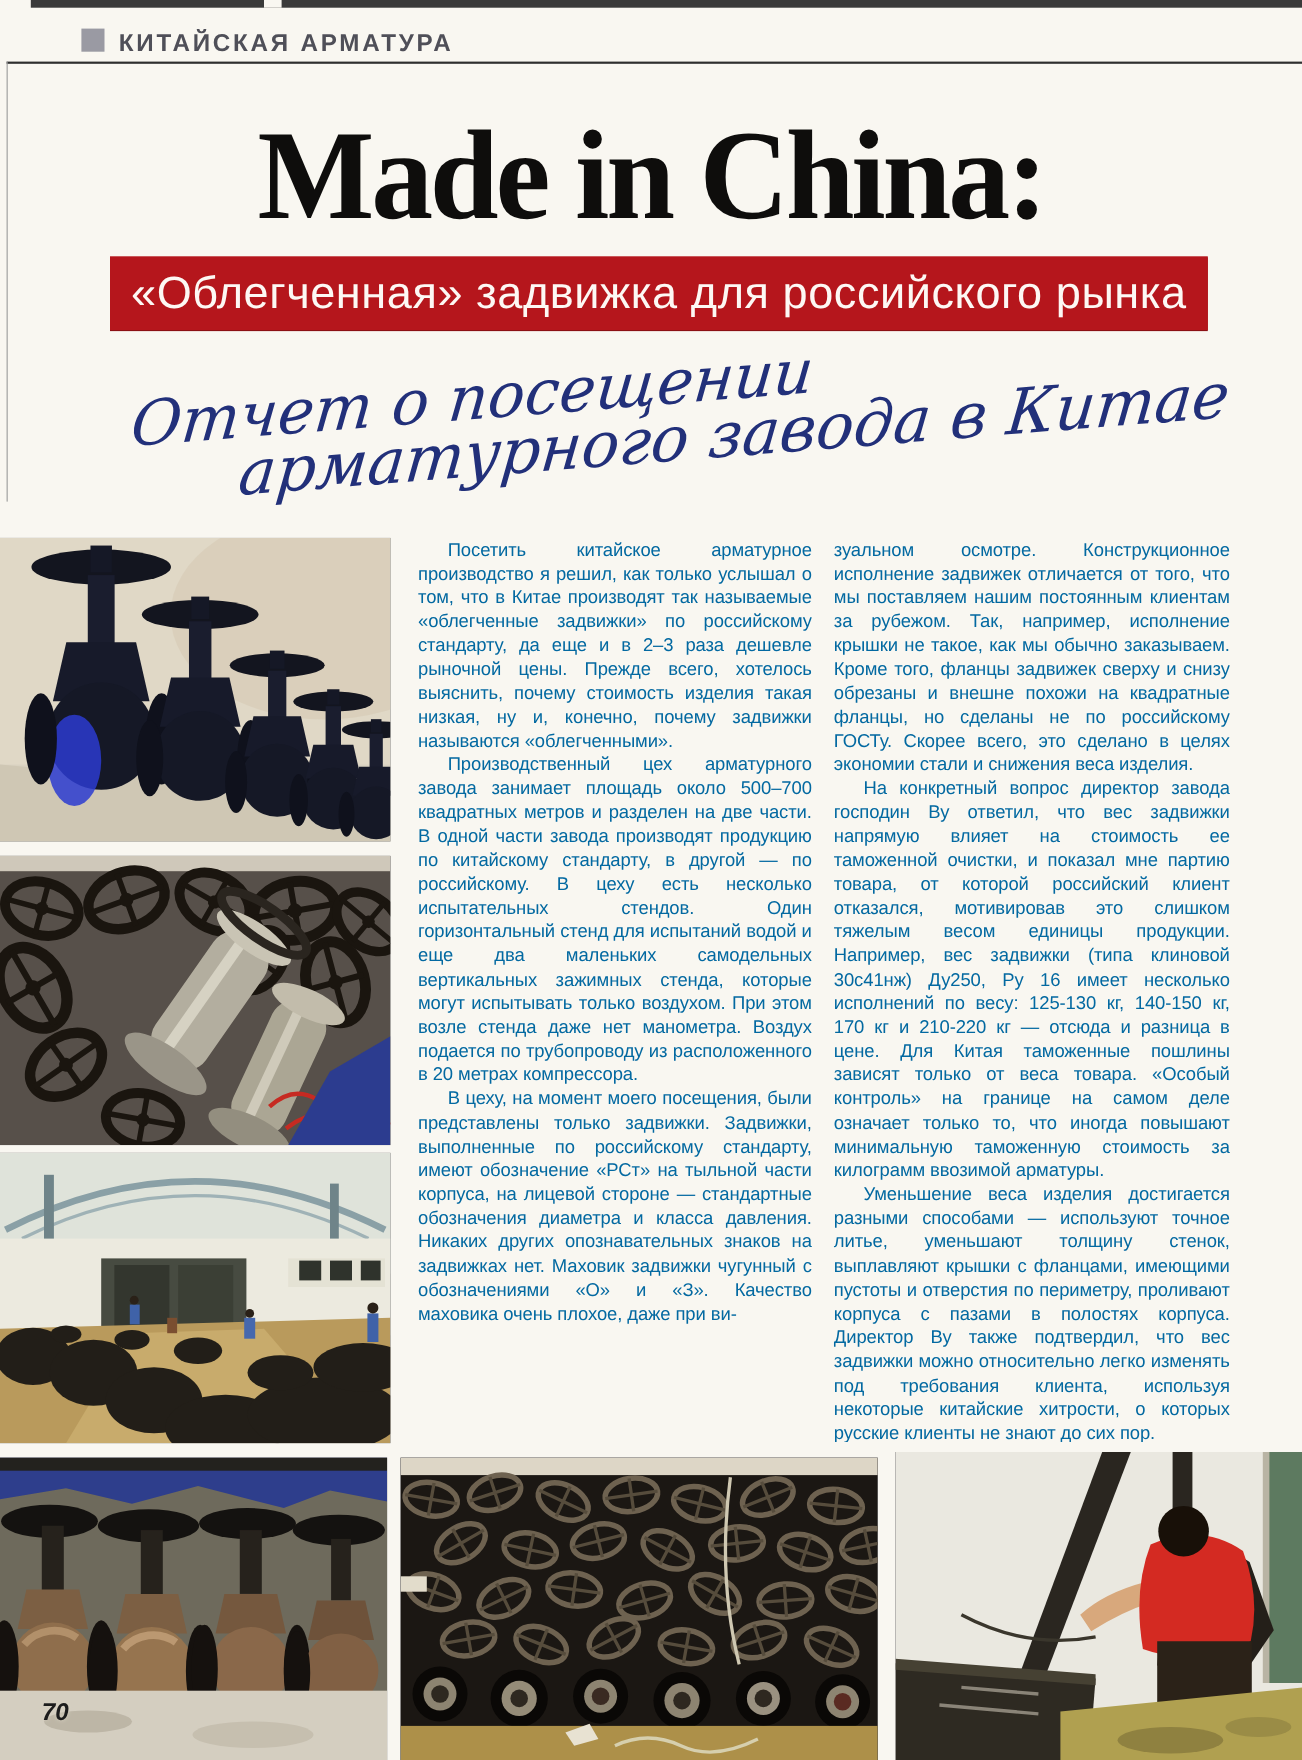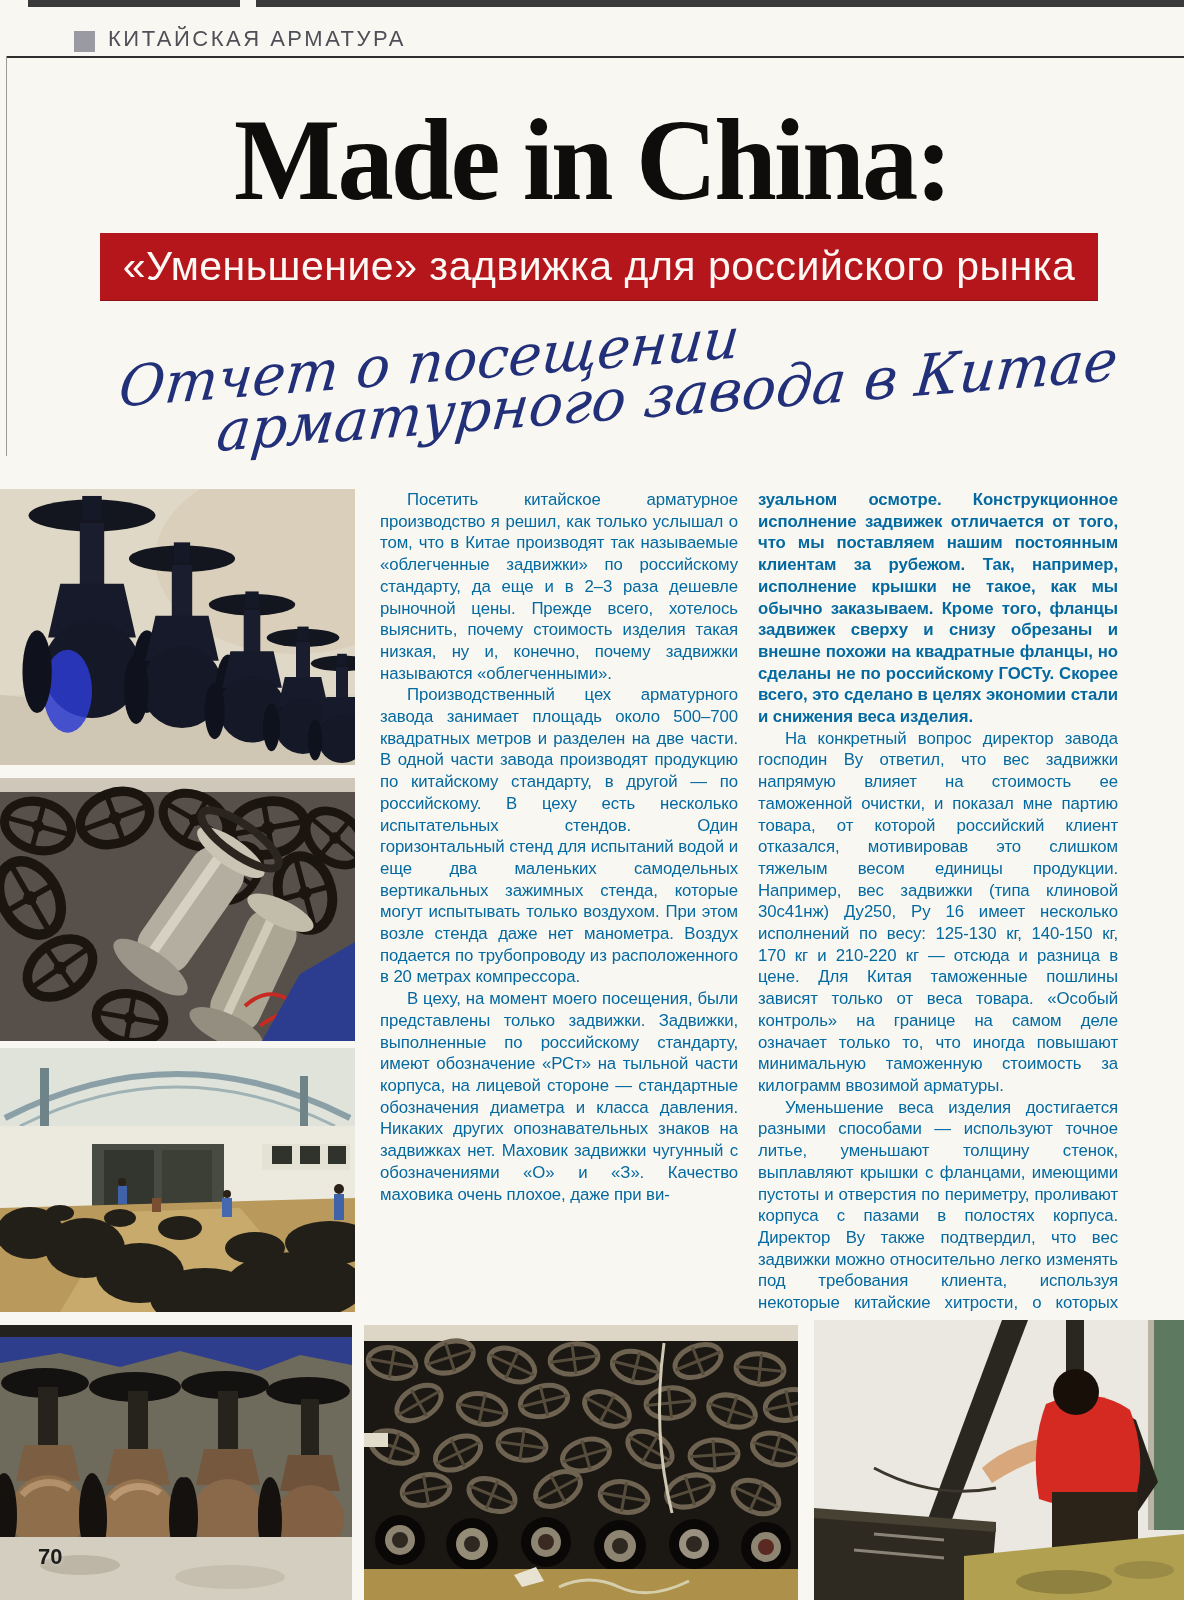--- a/index.html
+++ b/index.html
@@ -2,21 +2,21 @@
 <html lang="ru"><head>
 <meta charset="utf-8">
 <style>
   html,body{margin:0;padding:0;background:#ffffff;}
   .page{position:relative;width:1184px;height:1600px;background:#f9f7f1;overflow:hidden;
         font-family:"Liberation Sans",sans-serif;}
   
   .scanbar{position:absolute;left:28px;top:0;width:1156px;height:7px;background:#3a3a3a;}
   .scanbar .gap{position:absolute;left:212px;top:0;width:16px;height:7px;background:#f9f7f1;}
   
-  .masthead{position:absolute;left:74px;top:26px;display:flex;align-items:flex-end;gap:13px;}
+  .masthead{position:absolute;left:74px;top:26px;display:flex;align-items:flex-start;gap:13px;font-weight:bold;}
   .sq{width:21px;height:21px;background:#9a9aa3;}
   .section-label{font-size:22px;letter-spacing:2.5px;color:#4f4f58;}
   .rule{position:absolute;left:6px;top:56px;width:1178px;height:2px;background:#2f2f2f;}
   .edge-v{position:absolute;left:6px;top:56px;width:1px;height:400px;background:#9a9a9a;}
   
   .title{position:absolute;left:0;top:92px;width:1184px;margin:0;text-align:center;
          font-family:"Liberation Serif",serif;font-weight:bold;font-size:116px;line-height:1.18;
          letter-spacing:-3px;color:#0e0d0c;transform:scaleX(.97);}
   .banner{position:absolute;left:100px;top:233px;width:998px;height:67px;background:#b5161c;
           display:flex;align-items:center;justify-content:center;box-shadow:0 1px 0 #8c1014;}
@@ -25,53 +25,53 @@
   .script{position:absolute;left:78px;top:316px;width:1060px;color:#22307a;
           font-family:"DejaVu Serif",serif;font-style:italic;transform:rotate(-4.5deg);}
   .script .s1{font-size:56px;margin-left:42px;transform:skewX(-10deg);}
   .script .s2{font-size:57px;margin-left:136px;margin-top:-14px;transform:skewX(-10deg);}
   
   .col{position:absolute;top:489px;height:822px;overflow:hidden;}
   .col1{left:380px;width:358px;}
   .col2{left:758px;width:360px;}
   .col p{margin:0;font-size:16.8px;line-height:21.7px;text-align:justify;text-indent:27px;
          color:#0369a1;letter-spacing:-.1px;}
-  .col p.noindent{text-indent:0;font-weight:bold;}
+  .col p.noindent{text-indent:0;}
   
   .photo{position:absolute;margin:0;overflow:hidden;background:#777;}
   .photo svg{display:block;}
   .ph1{left:0;top:489px;width:355px;height:276px;}
   .ph2{left:0;top:778px;width:355px;height:263px;}
   .ph3{left:0;top:1048px;width:355px;height:264px;}
   .ph4{left:0;top:1325px;width:352px;height:275px;}
   .ph5{left:364px;top:1325px;width:434px;height:275px;}
   .ph6{left:814px;top:1320px;width:370px;height:280px;}
   .pageno{position:absolute;left:38px;top:1544px;font-size:22px;font-weight:bold;color:#1c1c1c;
-          text-shadow:0 0 4px #d8d2c4;}
+          text-shadow:0 0 4px #d8d2c4;font-style:italic;}
 </style>
 </head>
 <body>
 
 <div class="page">
 
   <div class="scanbar">
       <div class="gap"></div>
     </div>
 
   <div class="masthead">
     <span class="sq"></span>
     <span class="section-label">КИТАЙСКАЯ АРМАТУРА</span>
   </div>
   <div class="rule"></div>
   <div class="edge-v"></div>
 
   <h1 class="title">Made in China:</h1>
 
   <div class="banner">
-    <span>«Уменьшение» задвижка для российского рынка</span>
+    <span>«Облегченная» задвижка для российского рынка</span>
   </div>
 
   <div class="script">
     <div class="s1">Отчет о посещении</div>
     <div class="s2">арматурного завода в Китае</div>
   </div>
 
   <figure class="photo ph1" aria-label="Dark gate valves of decreasing size lined up against a wall">
     <svg width="355" height="276" viewBox="0 0 355 276">
       <rect width="355" height="276" fill="#e0d8c6"></rect>

